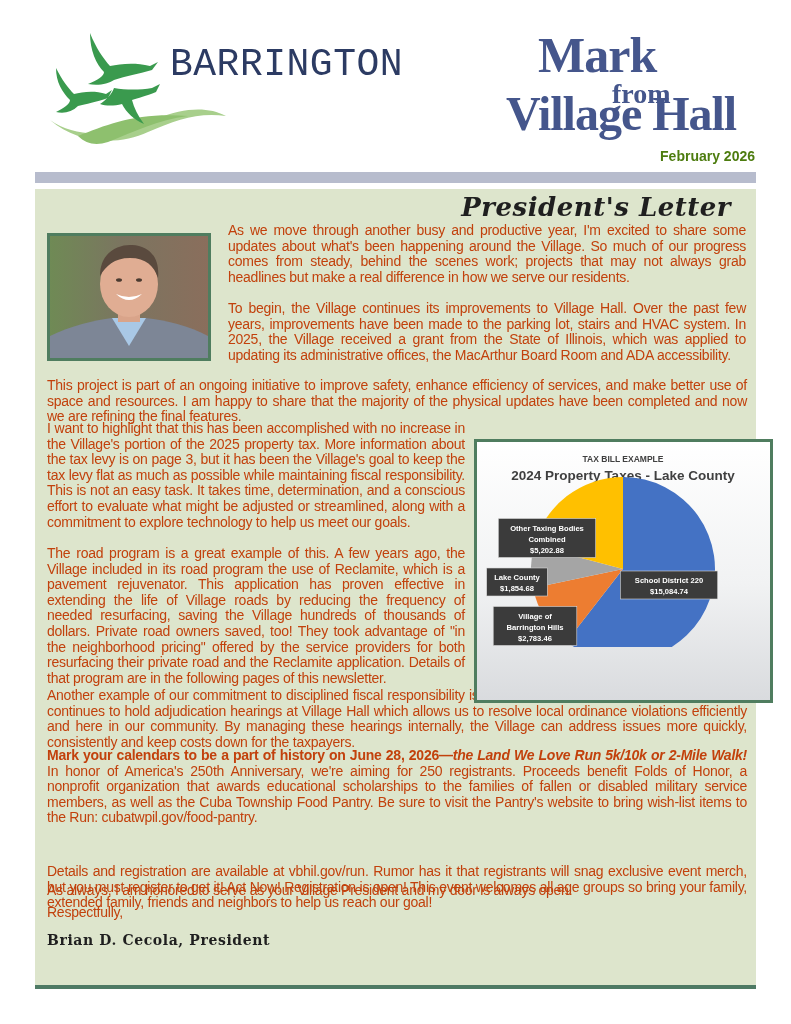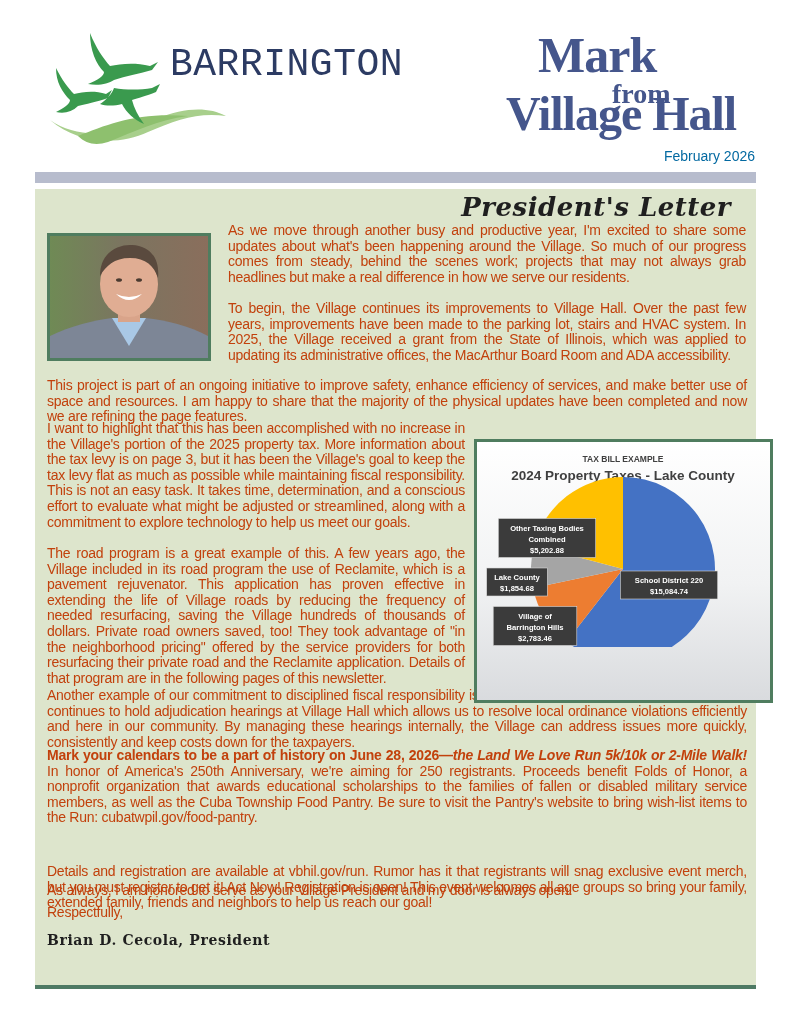--- a/index.html
+++ b/index.html
@@ -12,21 +12,21 @@
   .logo-word1 { position: absolute; left: 122px; top: 18px; font-family: Liberation Mono, monospace;
                 font-size: 38px; color: #2c3b63; letter-spacing: 0.5px; line-height: 1; }
   .logo-word2 { position: absolute; left: 128px; top: 52px; font-family: "Liberation Serif", serif;
                 font-size: 74px; font-weight: bold; color: #2c3b63; letter-spacing: 4px; line-height: 1; }
 
   .news-title { position: absolute; left: 506px; top: 30px; width: 250px; height: 110px; color: #45568c;
                 font-family: "Liberation Serif", serif; font-weight: bold; }
   .news-line1 { position: absolute; left: 32px; top: 0; font-size: 50px; line-height: 1; letter-spacing: -1px; }
   .news-from { position: absolute; left: 106px; top: 50px; font-size: 28px; font-weight: bold; line-height: 1; }
   .news-line2 { position: absolute; left: 0; top: 60px; font-size: 48px; line-height: 1; letter-spacing: -1px; white-space: nowrap; }
-  .issue-date { position: absolute; right: 36px; top: 148px; font-size: 14px; font-weight: normal; color: #0369a1; }
+  .issue-date { position: absolute; right: 36px; top: 148px; font-size: 14px; font-weight: bold; color: #4d7c0f; }
 
   .top-bar { position: absolute; left: 35px; top: 172px; width: 721px; height: 11px; background: #b7bccd; }
 
   
   .panel { position: absolute; left: 35px; top: 189px; width: 721px; height: 796px; background: #dde5cc; }
   .bottom-bar { position: absolute; left: 35px; top: 985px; width: 721px; height: 4px; background: #4e7a64; }
 
   .section-title { position: absolute; right: 60px; top: 192px; font-family: "DejaVu Serif", serif;
                    font-style: italic; font-weight: bold; font-size: 26px; color: #1f1f1f; letter-spacing: 0.5px; }
 
@@ -113,21 +113,21 @@
   </svg>
 </div>
 
 <div class="text t1">
   <p>As we move through another busy and productive year, I'm excited to share some updates about what's been happening around the Village. So much of our progress comes from steady, behind the scenes work; projects that may not always grab headlines but make a real difference in how we serve our residents.</p>
 </div>
 <div class="text t2">
   <p>To begin, the Village continues its improvements to Village Hall.  Over the past few years, improvements have been made to the parking lot, stairs and HVAC system. In 2025, the Village received a grant from the State of Illinois, which was applied to updating its administrative offices, the MacArthur Board Room and ADA accessibility.</p>
 </div>
 <div class="text t3">
-  <p>This project is part of an ongoing initiative to improve safety, enhance efficiency of services, and make better use of space and resources. I am happy to share that the majority of the physical updates have been completed and now we are refining the page features.</p>
+  <p>This project is part of an ongoing initiative to improve safety, enhance efficiency of services, and make better use of space and resources. I am happy to share that the majority of the physical updates have been completed and now we are refining the final features.</p>
 </div>
 <div class="text t4">
   <p>I want to highlight that this has been accomplished with no increase in the Village's portion of the 2025 property tax. More information about the tax levy is on page 3, but it has been the Village's goal to keep the tax levy flat as much as possible while maintaining fiscal responsibility.  This is not an easy task. It takes time, determination, and a conscious effort to evaluate what might be adjusted or streamlined, along with a commitment to explore technology to help us meet our goals.</p>
 </div>
 <div class="text t5">
   <p>The road program is a great example of this. A few years ago, the Village included in its road program the use of Reclamite, which is a pavement rejuvenator. This application has proven effective in extending the life of Village roads by reducing the frequency of needed resurfacing, saving the Village hundreds of thousands of dollars. Private road owners saved, too! They took advantage of "in the neighborhood pricing" offered by the service providers for both resurfacing their private road and the Reclamite application. Details of that program are in the following pages of this newsletter.</p>
 </div>
 <div class="text t6">
   <p>Another example of our commitment to disciplined fiscal responsibility is the use of adjudication hearings.  Our village continues to hold adjudication hearings at Village Hall which allows us to resolve local ordinance violations efficiently and here in our community. By managing these hearings internally, the Village can address issues more quickly, consistently and keep costs down for the taxpayers.</p>
 </div>

